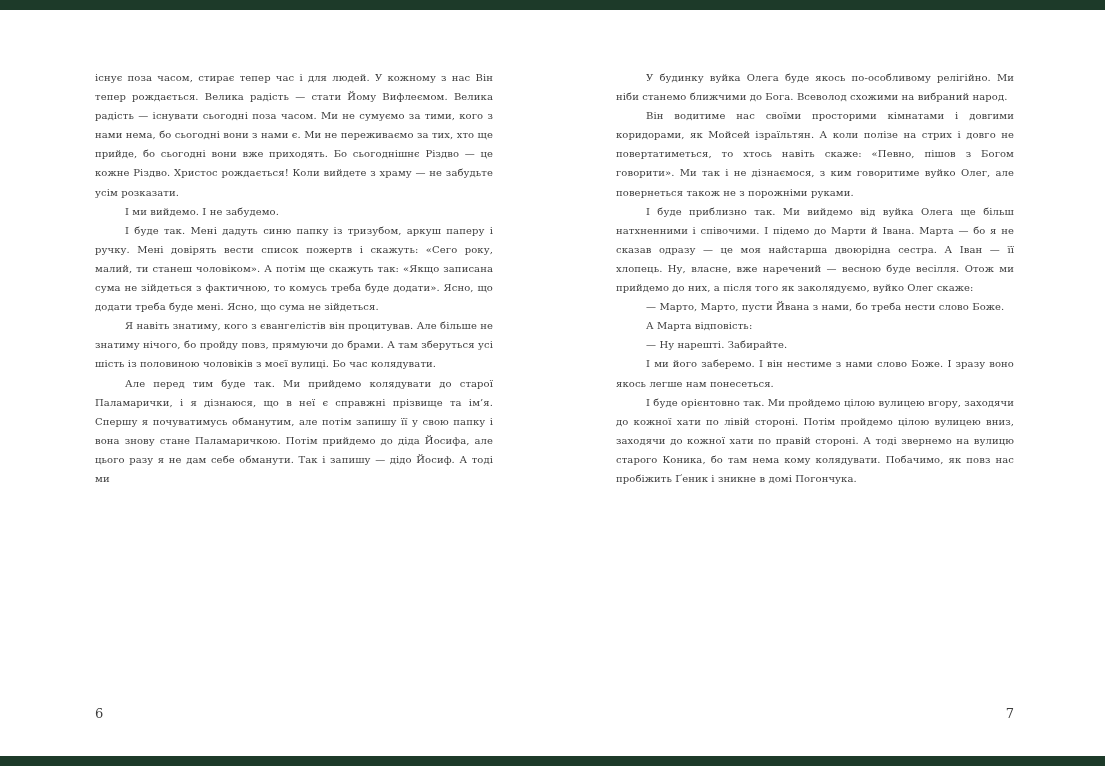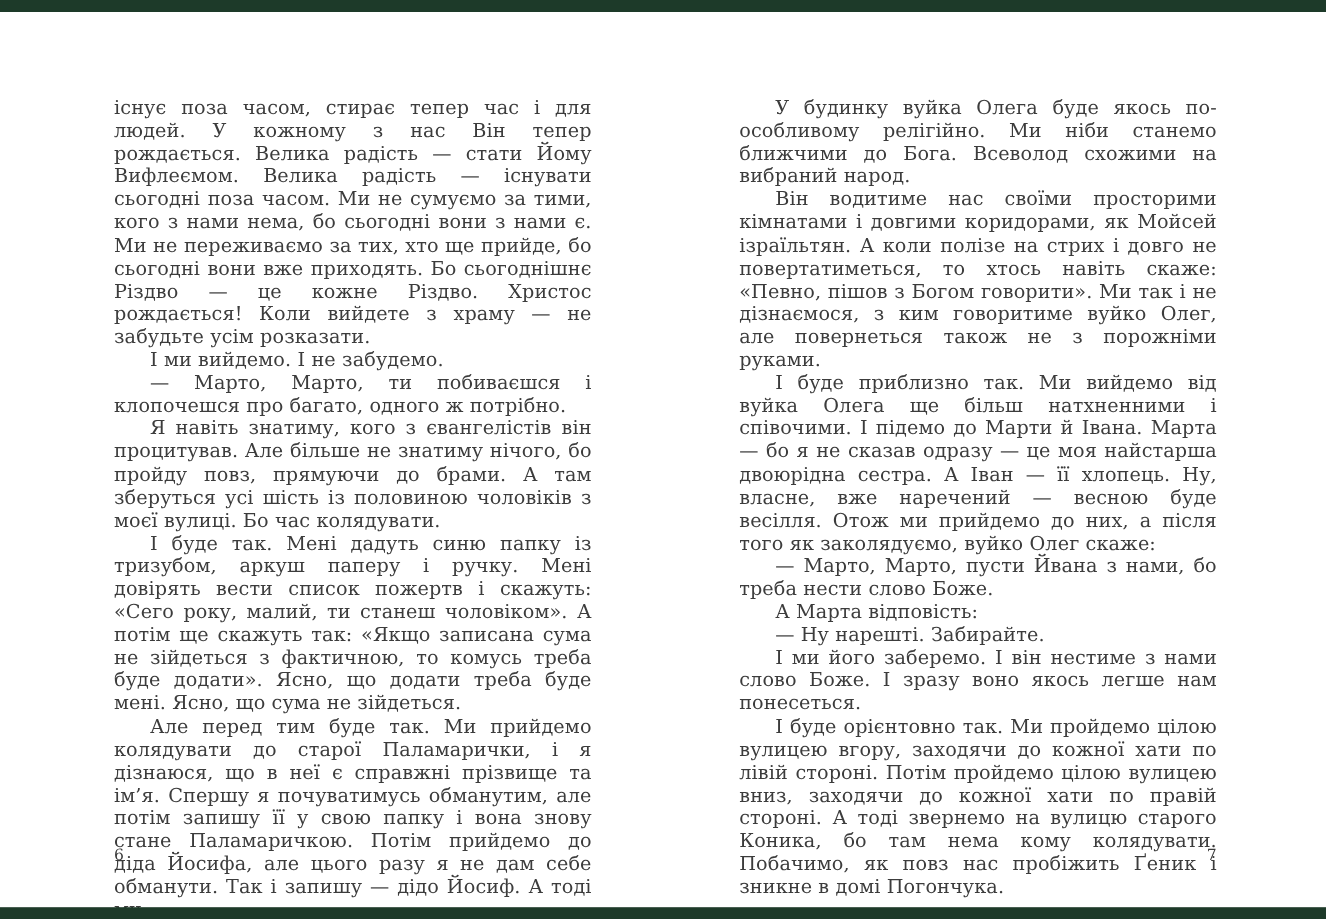--- a/index.html
+++ b/index.html
@@ -8,23 +8,23 @@
     background: var(--page-background, #ffffff);
     font-family: "DejaVu Serif", "Liberation Serif", serif;
     overflow: hidden;
   }
   .spread { position: relative; width: 1105px; height: 766px; background: var(--page-background, #ffffff); overflow: hidden; }
   .border-bar { position: absolute; left: 0; width: 100%; height: 10px; background: var(--bar-color, #1d3a29); }
   .border-bar.top { top: 0; }
   .border-bar.bottom { bottom: 0; }
   .text-block {
     position: absolute;
-    top: 80px;
+    top: 68px;
     width: 398px;
-    font-size: 16px;
+    font-size: 10px;
     line-height: 19.1px;
     color: var(--text-color, #3c3c3c);
     text-align: justify;
     letter-spacing: 0.1px;
     hyphens: auto;
     -webkit-hyphens: auto;
   }
   .text-block.left-col { left: 95px; }
   .text-block.right-col { left: 616px; }
   .para { margin: 0; }
@@ -41,23 +41,22 @@
 </head>
 <body>
 
 <div class="spread">
   <div class="border-bar top"></div>
 
   <div>
     <div class="text-block left-col">
         <p class="para">існує поза часом, стирає тепер час і для людей. У кожному з нас Він тепер рождається. Велика радість — стати Йому Вифлеємом. Велика радість — існувати сьогодні поза часом. Ми не сумуємо за тими, кого з нами нема, бо сьогодні вони з нами є. Ми не переживаємо за тих, хто ще прийде, бо сьогодні вони вже приходять. Бо сьогоднішнє Різдво — це кожне Різдво. Христос рождається! Коли вийдете з храму — не забудьте усім розказати.</p>
         <p class="para indent">І ми вийдемо. І не забудемо.</p>
-        <p class="para indent">— Марто, Марто, ти побиваєшся і клопочешся про багато, одного ж потрібно.</p>
+        <p class="para indent">І буде так. Мені дадуть синю папку із тризубом, аркуш паперу і ручку. Мені довірять вести список пожертв і скажуть: «Сего року, малий, ти станеш чоловіком». А потім ще скажуть так: «Якщо записана сума не зійдеться з фактичною, то комусь треба буде додати». Ясно, що додати треба буде мені. Ясно, що сума не зійдеться.</p>
         <p class="para indent">Я навіть знатиму, кого з євангелістів він процитував. Але більше не знатиму нічого, бо пройду повз, прямуючи до брами. А там зберуться усі шість із половиною чоловіків з моєї вулиці. Бо час колядувати.</p>
-        <p class="para indent">І буде так. Мені дадуть синю папку із тризубом, аркуш паперу і ручку. Мені довірять вести список пожертв і скажуть: «Сего року, малий, ти станеш чоловіком». А потім ще скажуть так: «Якщо записана сума не зійдеться з фактичною, то комусь треба буде додати». Ясно, що додати треба буде мені. Ясно, що сума не зійдеться.</p>
         <p class="para indent">Але перед тим буде так. Ми прийдемо колядувати до старої Паламарички, і я дізнаюся, що в неї є справжні прізвище та ім’я. Спершу я почуватимусь обманутим, але потім запишу її у свою папку і вона знову стане Паламаричкою. Потім прийдемо до діда Йосифа, але цього разу я не дам себе обманути. Так і запишу — дідо Йосиф. А тоді ми</p>
       </div>
     <div class="page-number left-num">6</div>
   </div>
 
   <div>
     <div class="text-block right-col">
         <p class="para indent">У будинку вуйка Олега буде якось по-особливому релігійно. Ми ніби станемо ближчими до Бога. Всеволод схожими на вибраний народ.</p>
         <p class="para indent">Він водитиме нас своїми просторими кімнатами і довгими коридорами, як Мойсей ізраїльтян. А коли полізе на стрих і довго не повертатиметься, то хтось навіть скаже: «Певно, пішов з Богом говорити». Ми так і не дізнаємося, з ким говоритиме вуйко Олег, але повернеться також не з порожніми руками.</p>
         <p class="para indent">І буде приблизно так. Ми вийдемо від вуйка Олега ще більш натхненними і співочими. І підемо до Марти й Івана. Марта — бо я не сказав одразу — це моя найстарша двоюрідна сестра. А Іван — її хлопець. Ну, власне, вже наречений — весною буде весілля. Отож ми прийдемо до них, а після того як заколядуємо, вуйко Олег скаже:</p>

